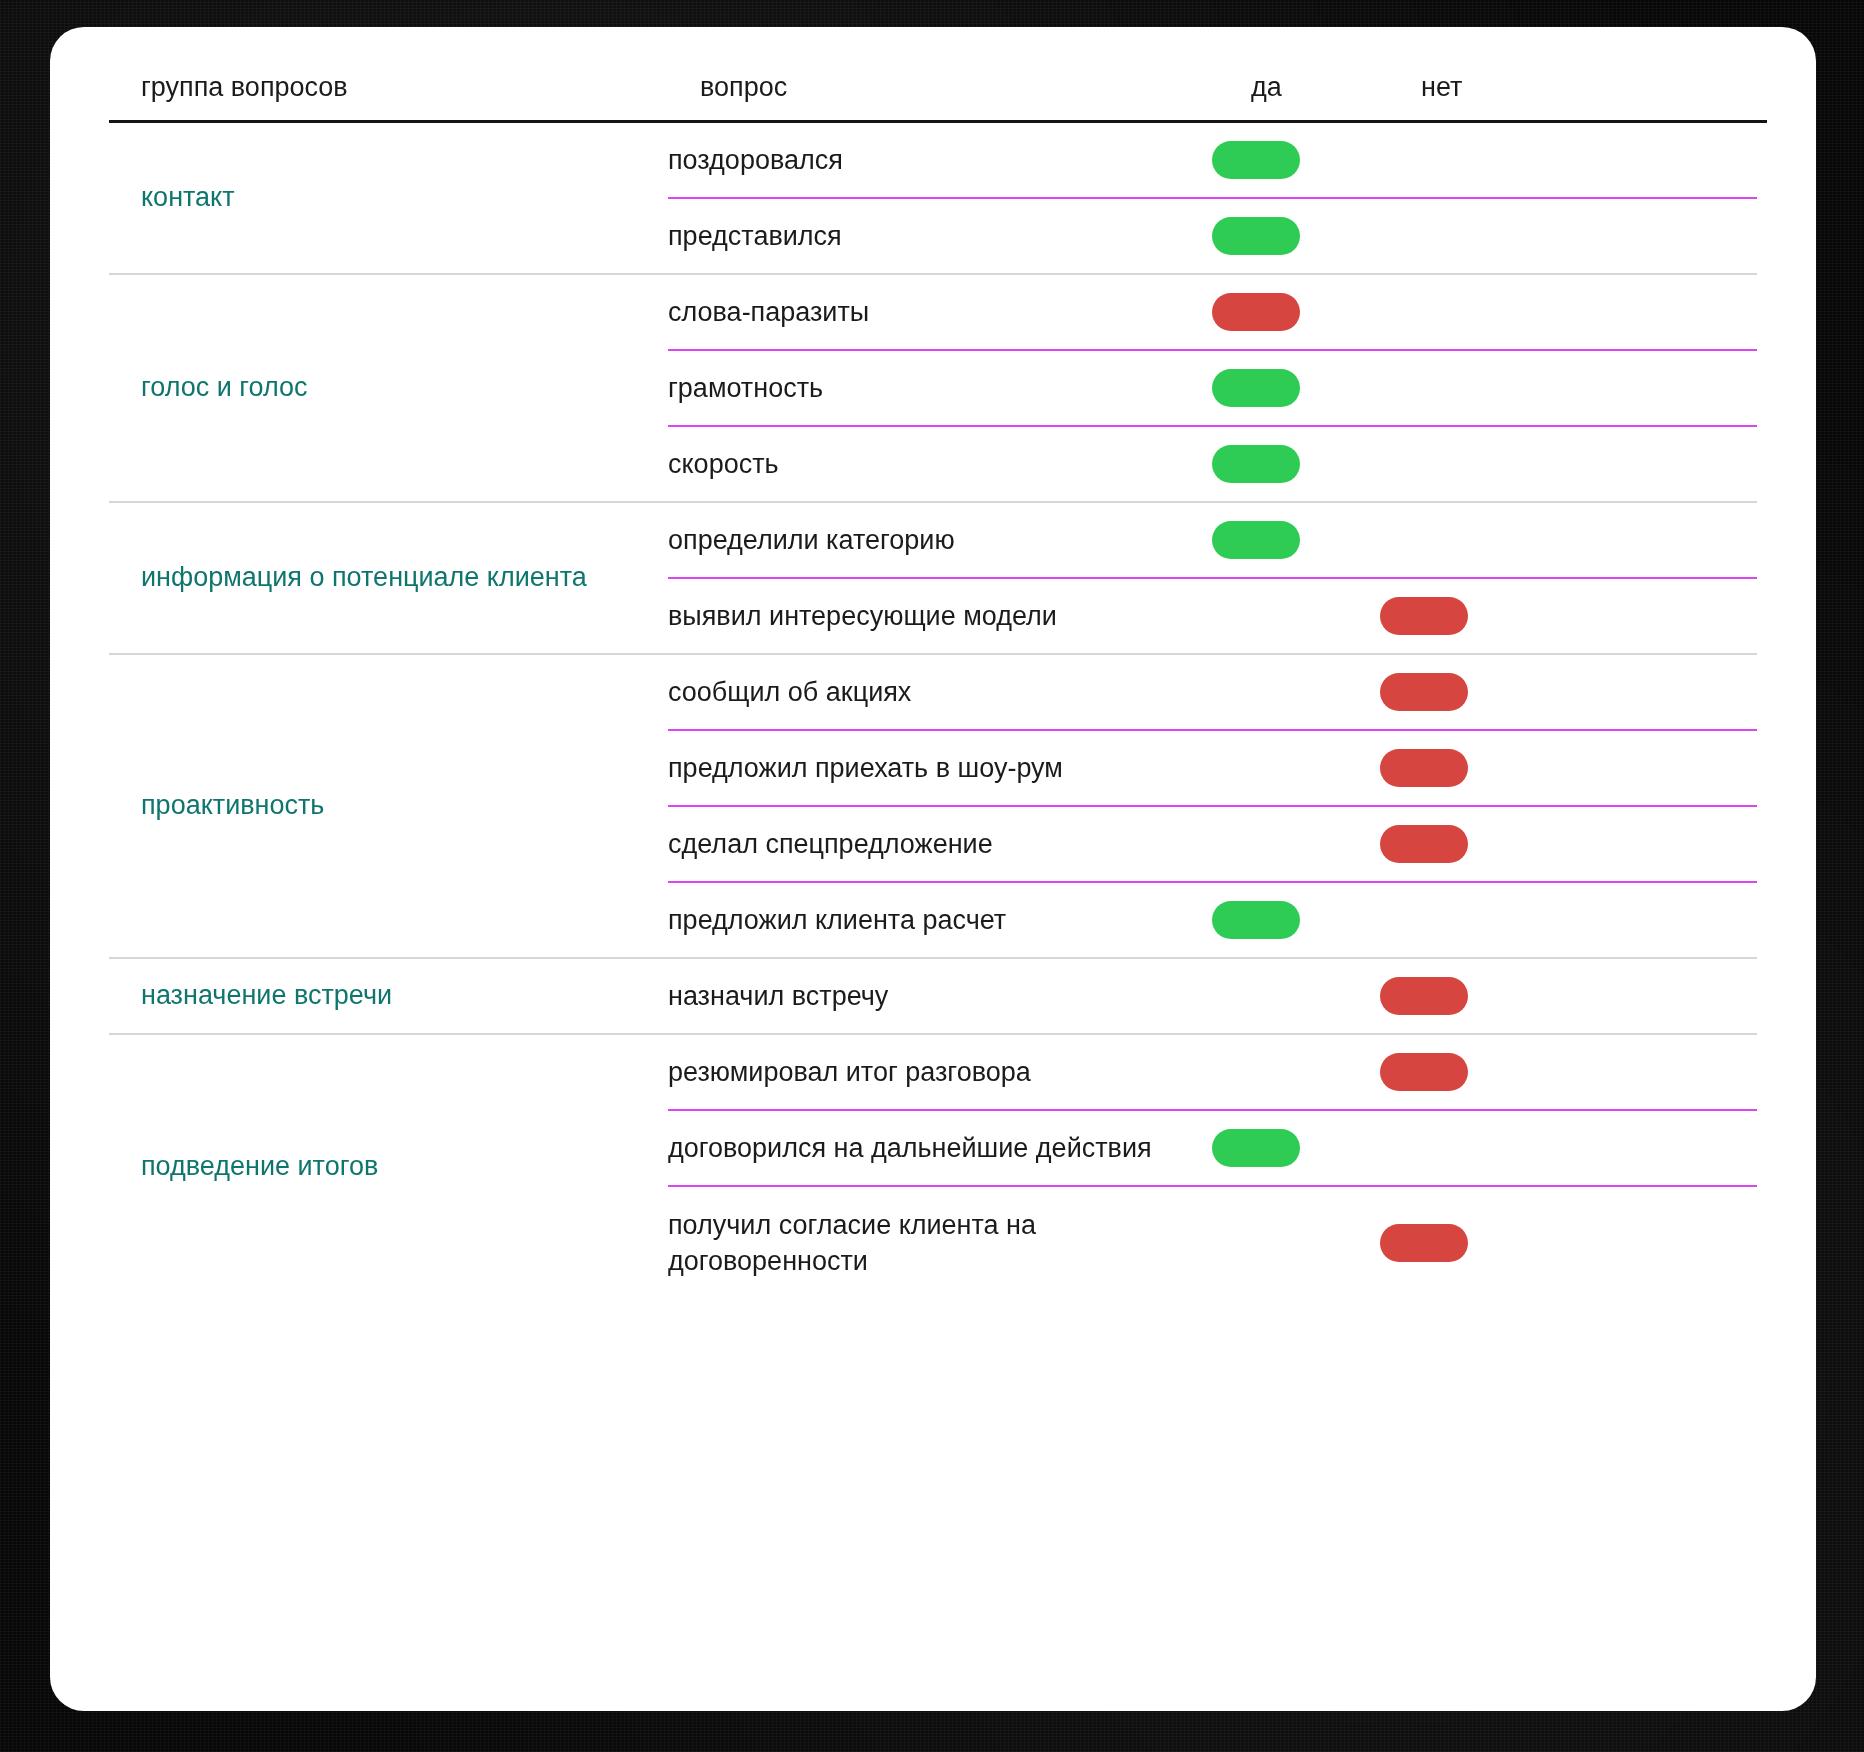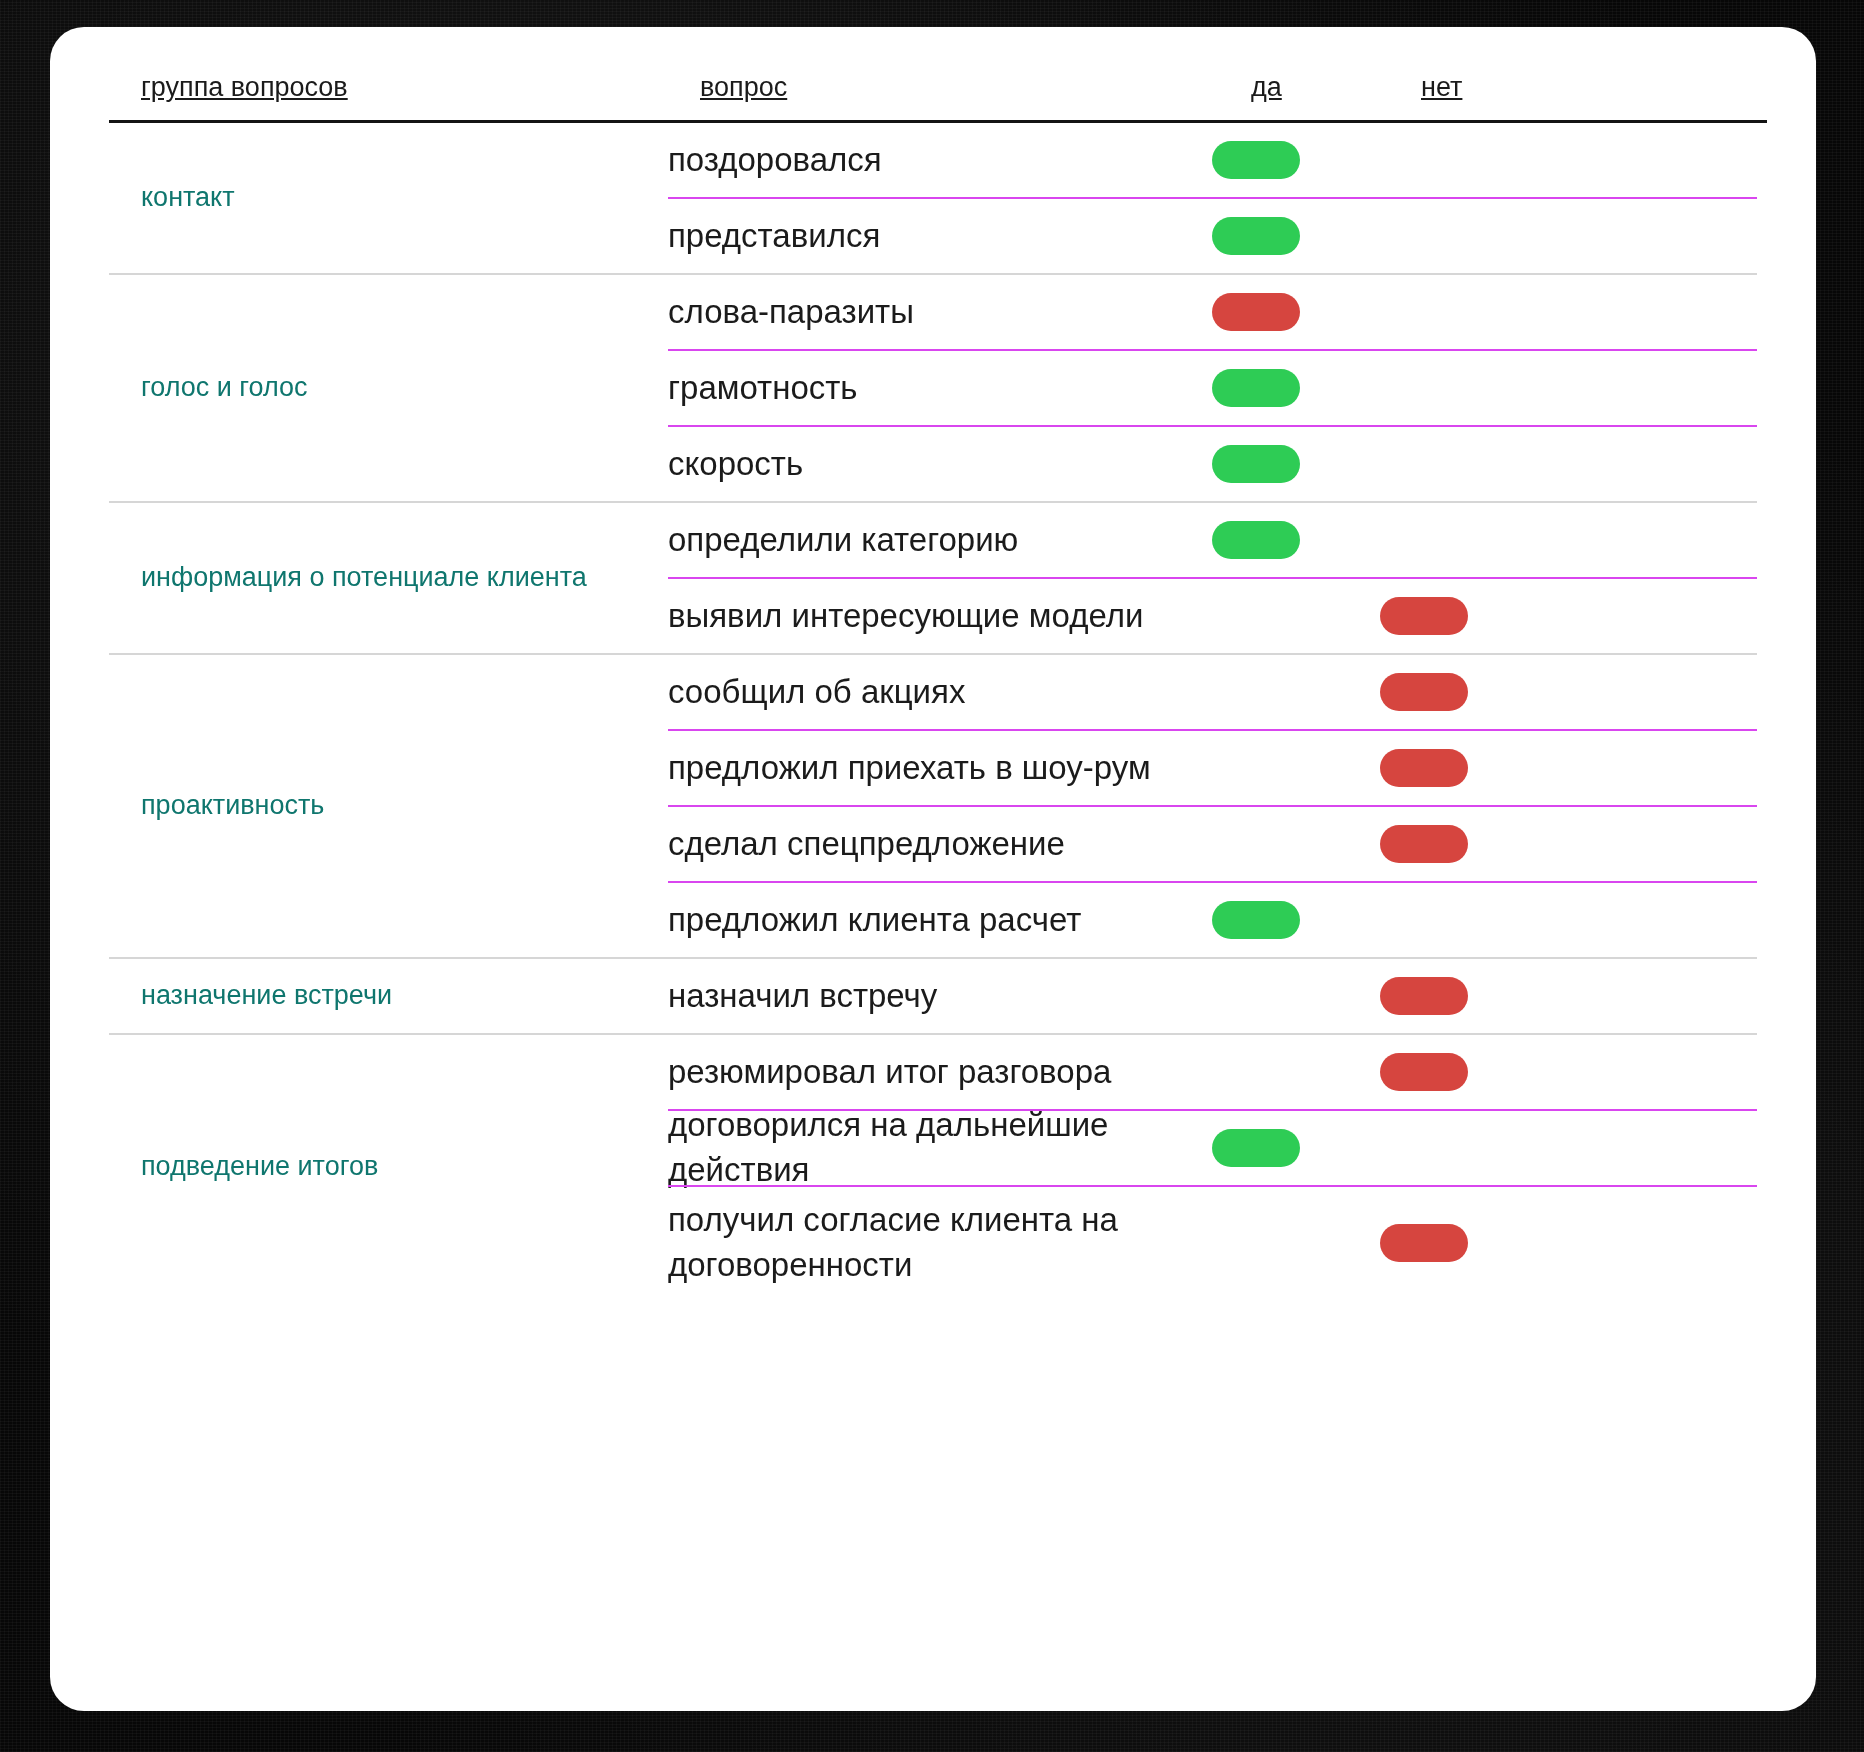--- a/index.html
+++ b/index.html
@@ -60,21 +60,20 @@
     position: relative;
     height: 96px;
   }
   .head-cell {
     position: absolute;
     bottom: 22px;
     font-size: 27px;
     color: #1b1b1b;
     line-height: 1;
     white-space: nowrap;
-    text-decoration: underline;
   }
   .head-group { left: 82px; }
   .head-question { left: 641px; }
   .head-yes { left: 1192px; }
   .head-no { left: 1362px; }
 
   .head-rule {
     position: absolute;
     left: 50px;
     right: 40px;
@@ -114,21 +113,21 @@
     display: flex;
     align-items: center;
     height: 74px;
     border-top: 2px solid #d946ef;
   }
   .q-row:first-child { border-top: none; }
   .q-row.tall { height: 112px; }
 
   .q-text {
     flex: 1 1 auto;
-    font-size: 33px;
+    font-size: 27px;
     color: #1b1b1b;
     line-height: 1.35;
     padding-right: 14px;
     max-width: 530px;
   }
 
   .mark-slot {
     flex: 0 0 168px;
     display: flex;
     align-items: center;

